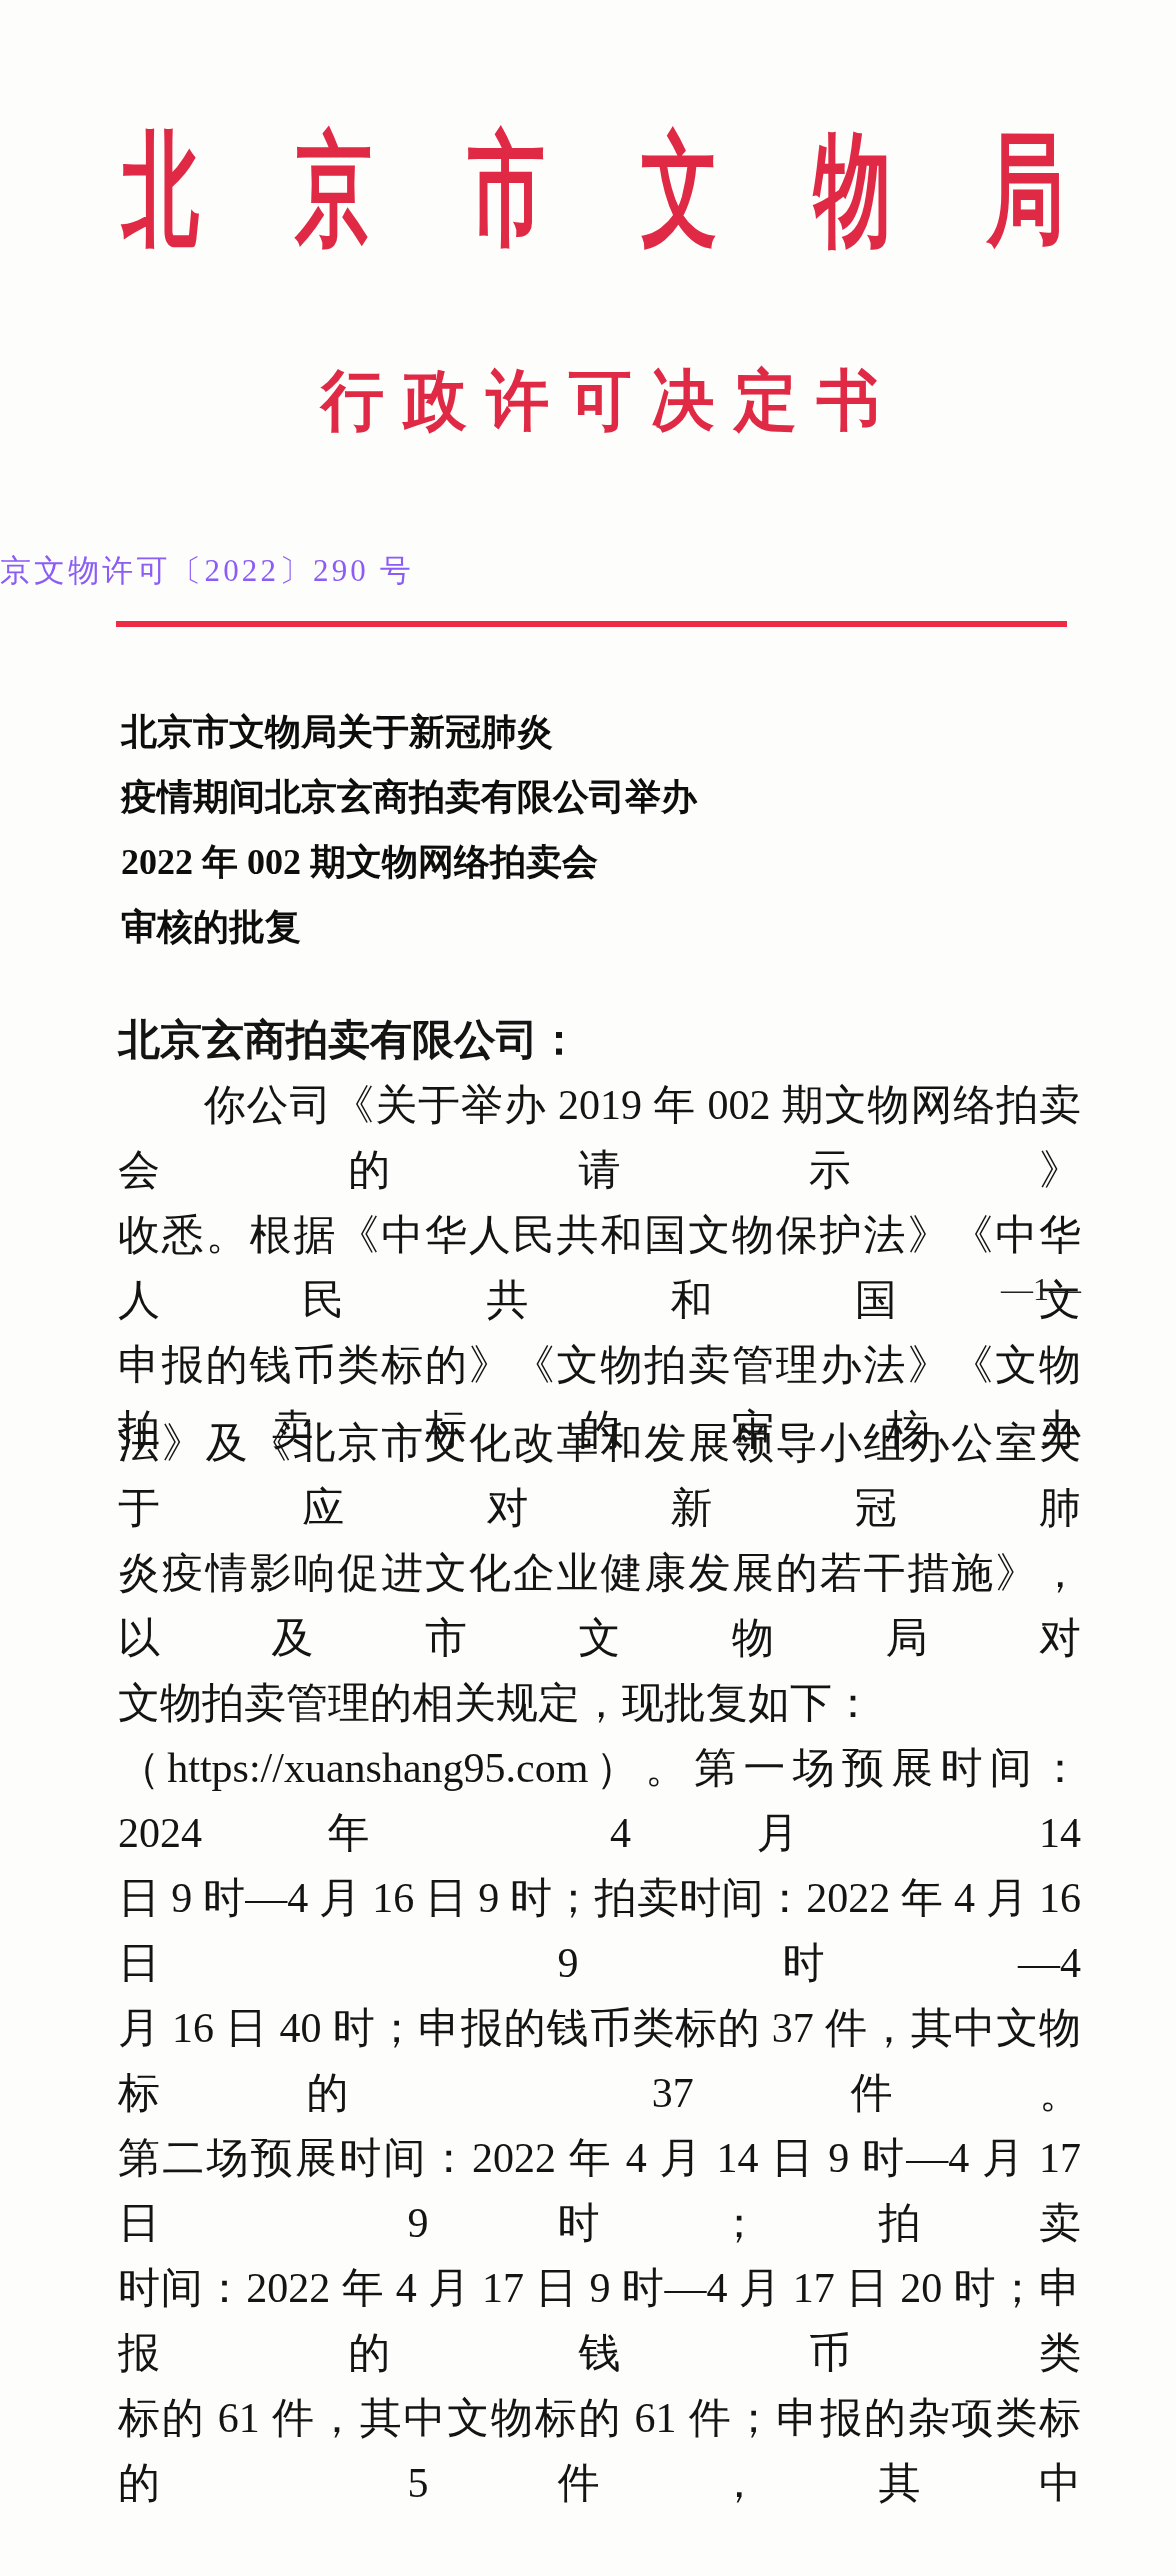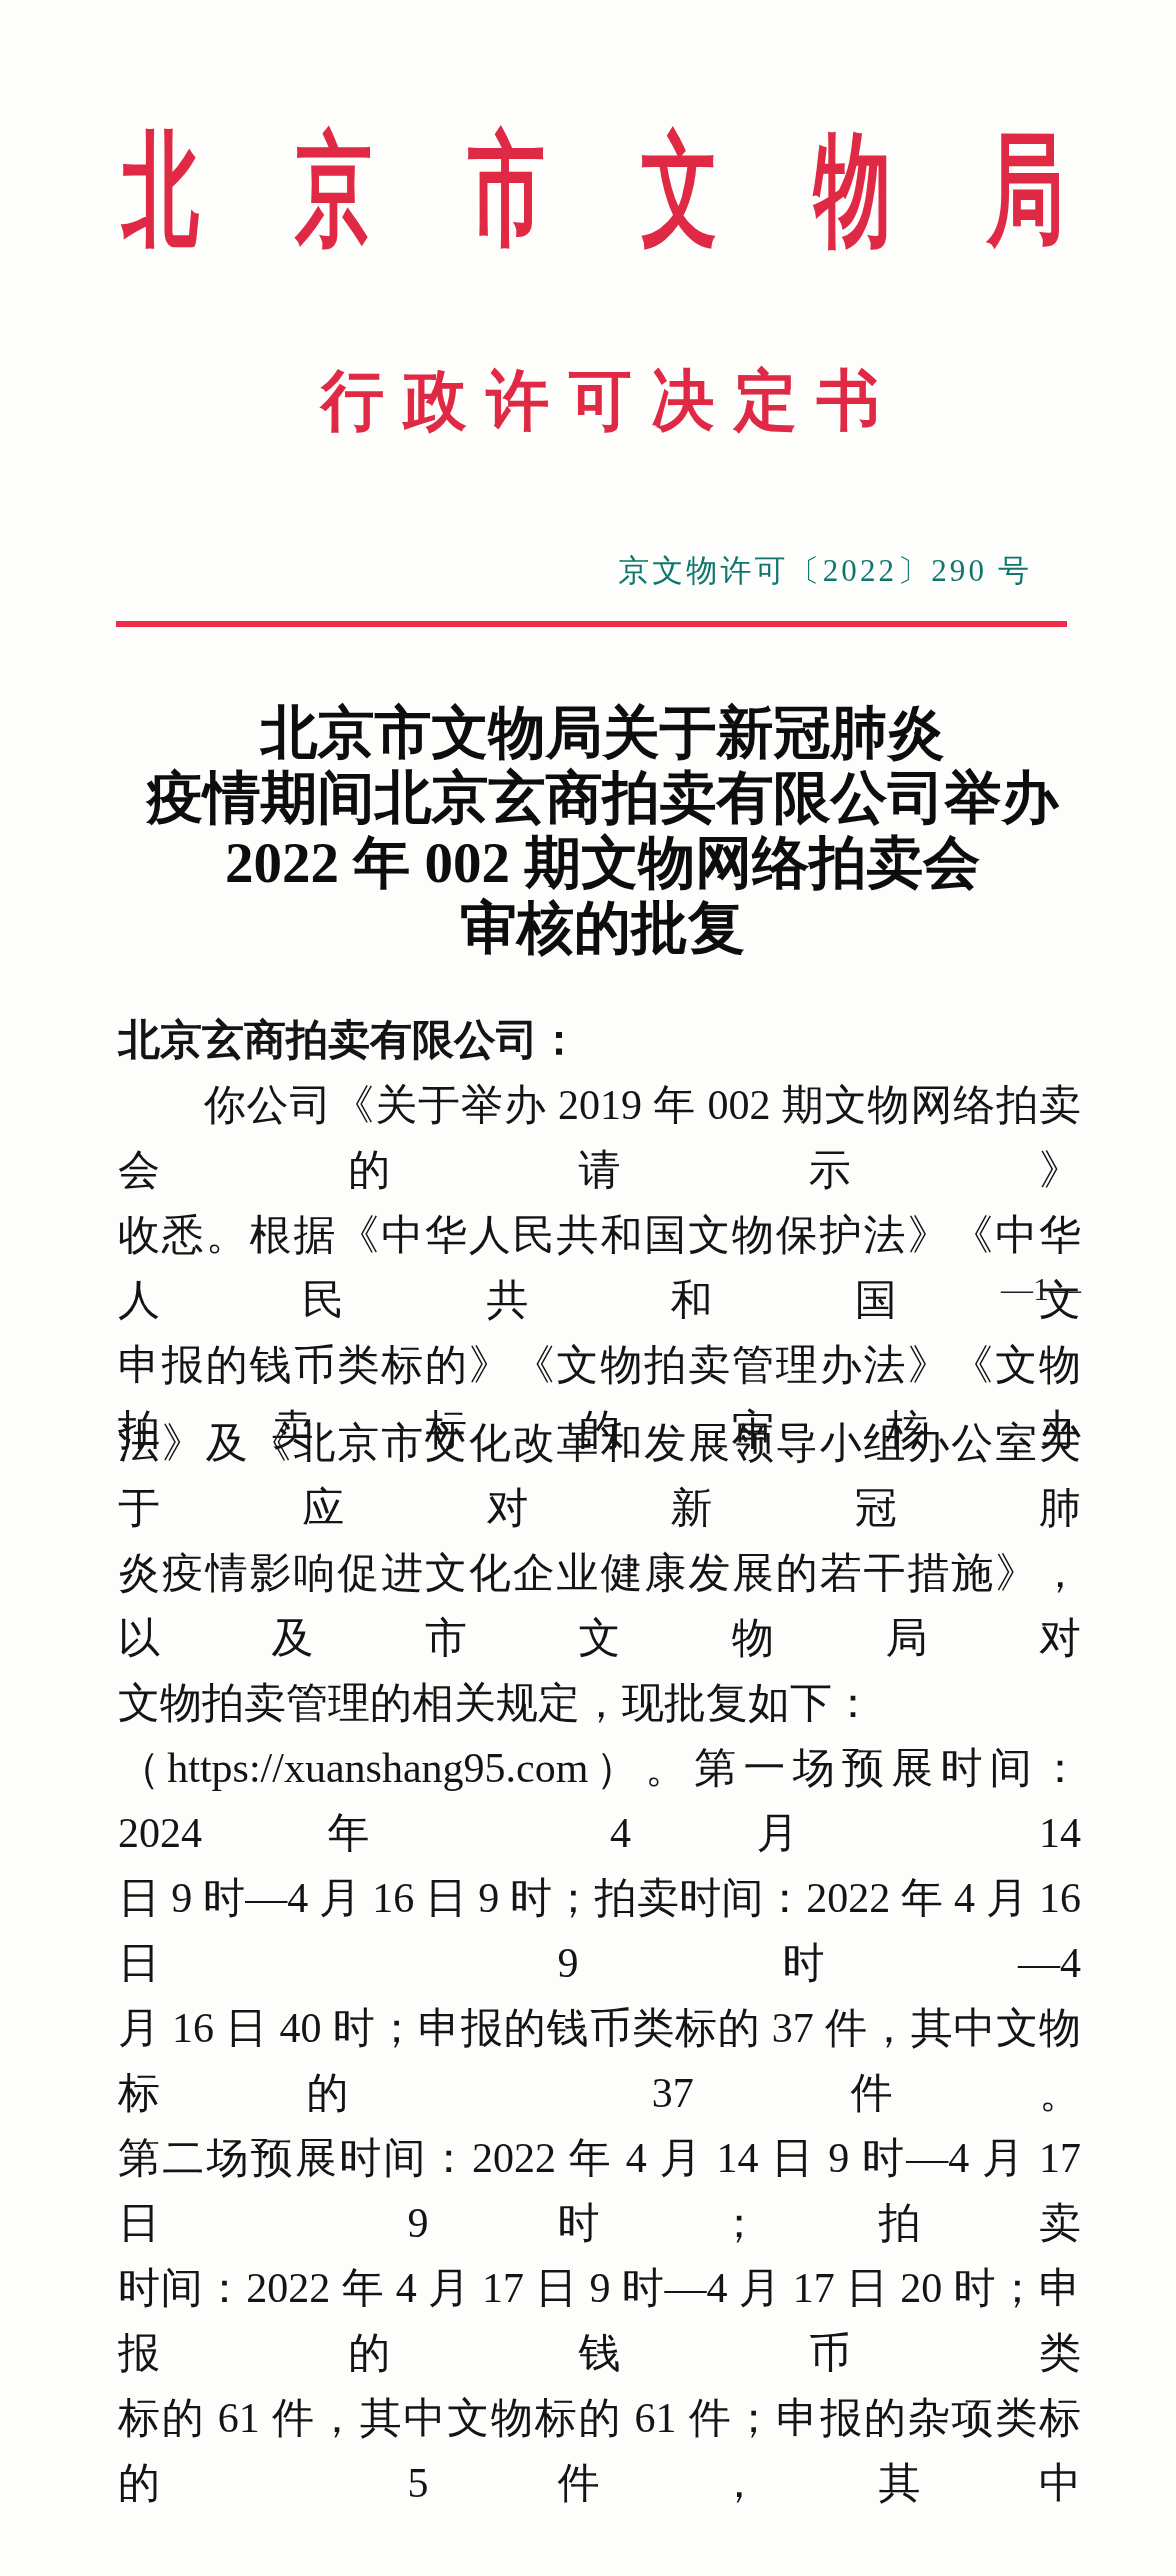--- a/index.html
+++ b/index.html
@@ -21,32 +21,32 @@
   }
   .doc-type{
     position:absolute;left:321px;top:367px;
     font-size:63px;line-height:64px;font-weight:bold;
     letter-spacing:19.6px;white-space:nowrap;
     color:var(--header_red,#e02a45);
     transform:scaleY(1.05);transform-origin:center top;
   }
   .doc-number{
     position:absolute;left:0;top:552px;width:1032px;
-    text-align:right;font-size:31px;line-height:37px;
-    letter-spacing:3.1px;color:#0f766e;
+    text-align:left;font-size:31px;line-height:37px;
+    letter-spacing:3.1px;color:#8b5cf6;
   }
   .red-divider{
     position:absolute;left:116px;top:621px;width:951px;height:6.2px;
     background:var(--divider_red,#ed2b44);
   }
   
   .doc-title{
     position:absolute;left:121px;top:700px;width:963px;
-    text-align:center;font-weight:bold;
-    font-size:57px;line-height:65px;color:#0d0d0d;
+    font-weight:bold;
+    font-size:36px;line-height:65px;color:#0d0d0d;
   }
   
   .body-block{
     position:absolute;left:118px;width:963px;
     font-size:42px;line-height:65px;color:#141414;
   }
   .salutation{white-space:nowrap;font-weight:bold;}
   .bodyline{
     width:100%;
     text-align:justify;

